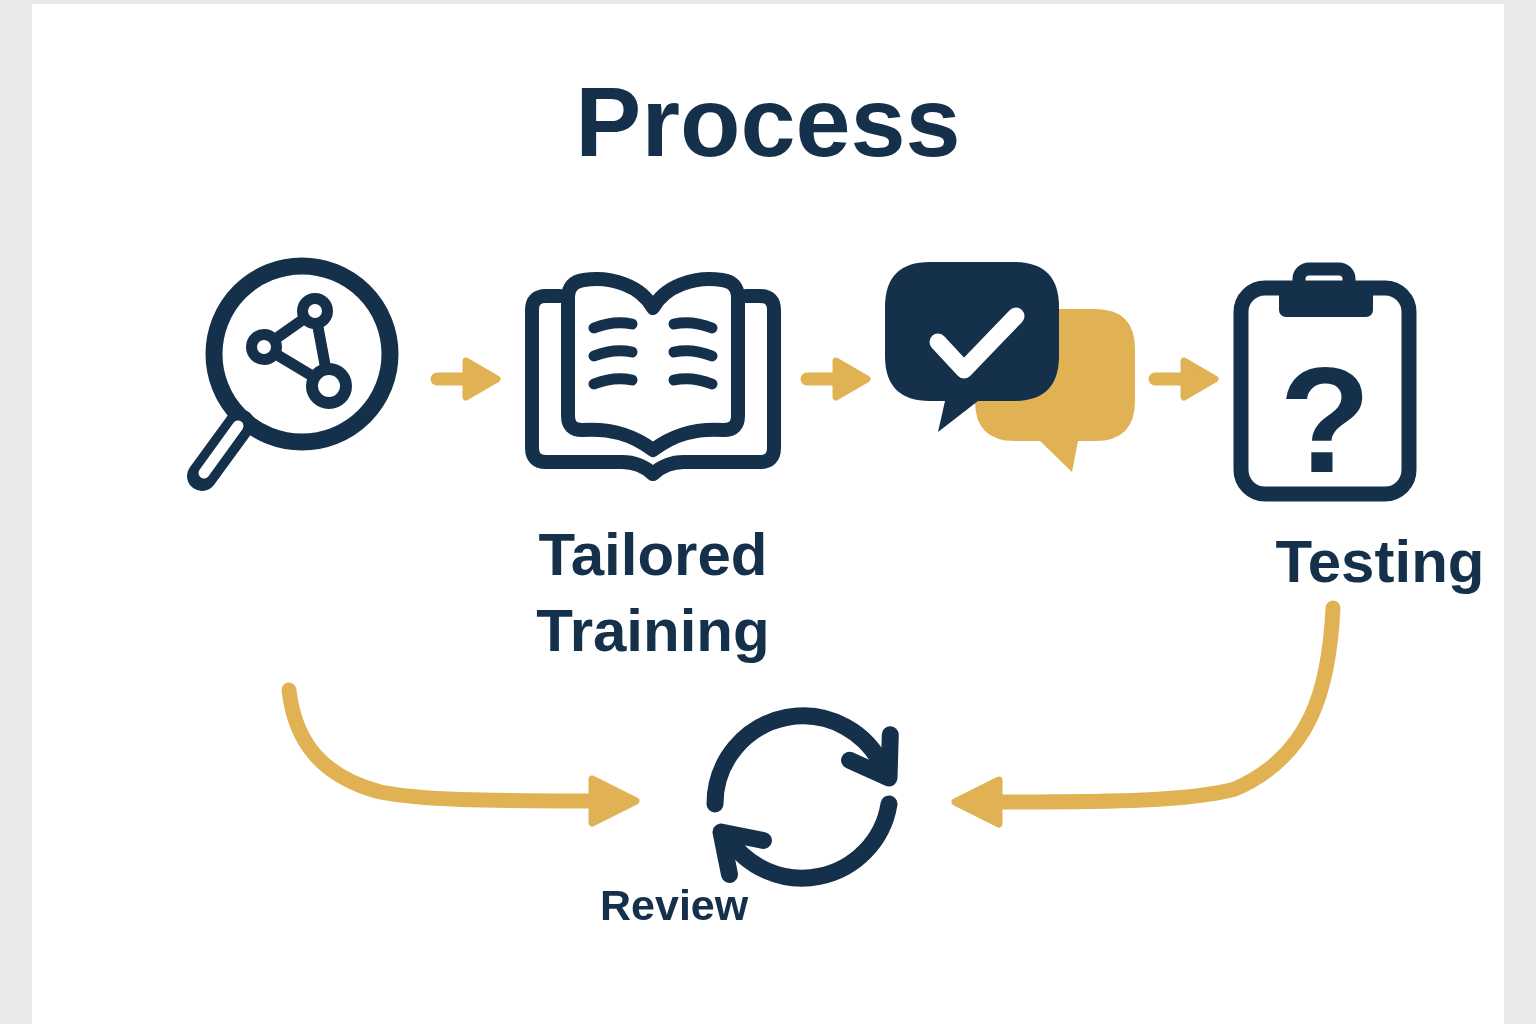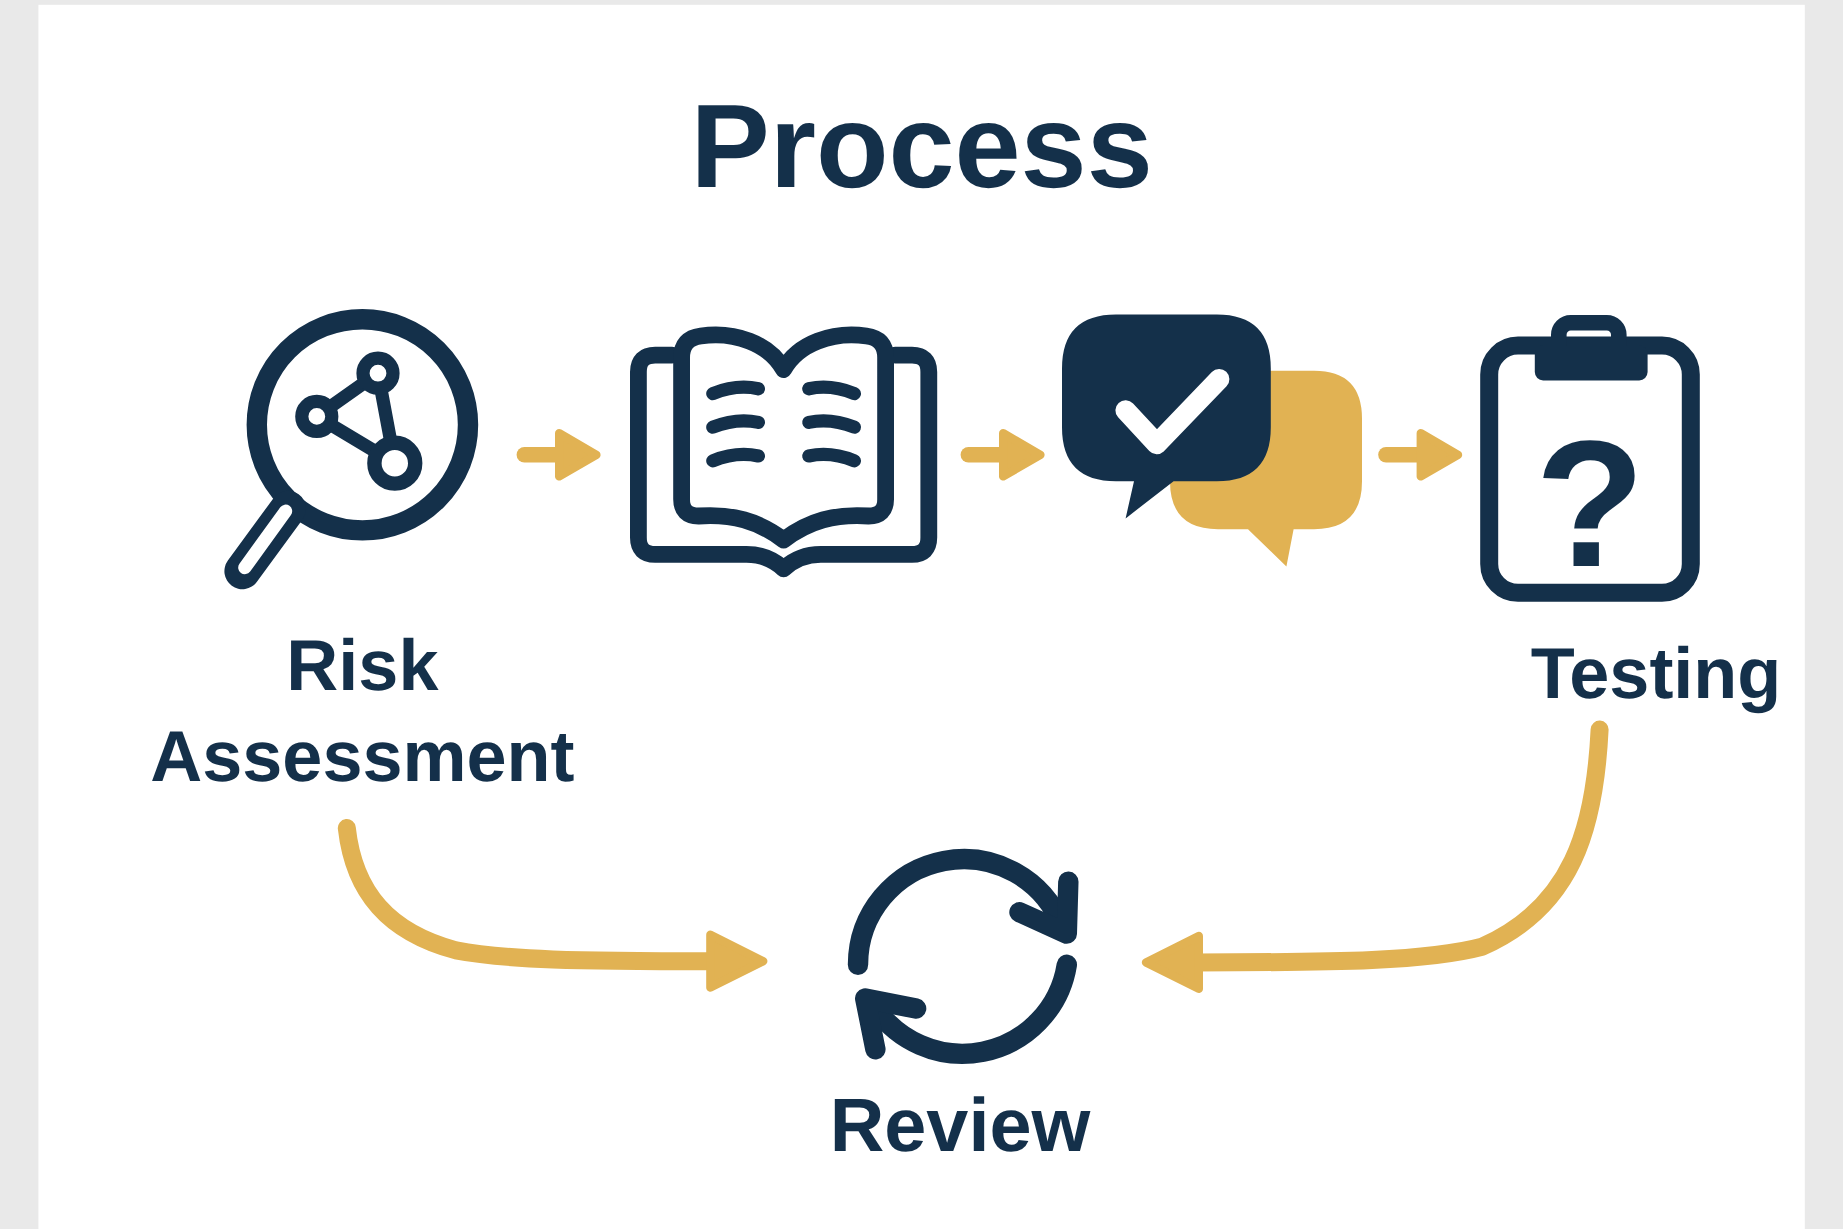--- a/index.html
+++ b/index.html
@@ -22,22 +22,22 @@
   .abs{position:absolute;}
   .step-label{
     position:absolute;top:513px;width:400px;text-align:center;
     font-size:60px;font-weight:bold;line-height:1.27;color:var(--navy);
   }
   .lbl-0{left:70px;}
   .lbl-1{left:421px;}
   .lbl-2{left:776px;}
   .lbl-3{left:1148px;top:520px;}
   .review-label{
-    position:absolute;top:897px;left:568px;width:400px;text-align:center;
-    font-size:63px;font-weight:bold;color:var(--navy);line-height:1.2;
+    position:absolute;top:876px;left:568px;width:400px;
+    font-size:43px;font-weight:bold;color:var(--navy);line-height:1.2;
   }
   svg{display:block;overflow:visible;}
   .sn{stroke:var(--navy);}
   .sg{stroke:var(--gold);}
   .sw{stroke:var(--checkmark);}
   .swh{stroke:var(--background);}
   .fn{fill:var(--navy);}
   .fg{fill:var(--gold);}
   .fw{fill:var(--background);}
   .nf{fill:none;}
@@ -113,21 +113,21 @@
 
   <div class="abs" style="left:1203px;top:258px;width:182px;height:240px;">
     <svg width="182" height="240" viewBox="0 0 182 240">
       <rect class="sn nf" x="6" y="26" width="168" height="206" rx="24" stroke-width="15"></rect>
       <rect class="sn nf rnd" x="64" y="7" width="50" height="36" rx="10" stroke-width="13"></rect>
       <rect class="fn" x="44" y="26" width="94" height="29" rx="7"></rect>
       <text class="qmark" x="90" y="210" font-size="150" text-anchor="middle">?</text>
     </svg>
   </div>
 
-  <div class="step-label lbl-0">Risk Assessment</div>
+  <div class="step-label lbl-1">Tailored Training</div>
   <div class="step-label lbl-3">Testing</div>
 
   <div class="abs" style="left:240px;top:668px;width:390px;height:165px;">
     <svg width="390" height="165" viewBox="0 0 390 165">
       <path class="sg nf rnd" stroke-width="15" d="M 17 18 C 23 72 52 105 108 120 C 150 128 210 129 322 129"></path>
       <path class="fg sg rnd" d="M 320 107 L 364 129 L 320 151 Z" stroke-width="7"></path>
     </svg>
   </div>
 
   <div class="abs" style="left:903px;top:592px;width:420px;height:240px;">

